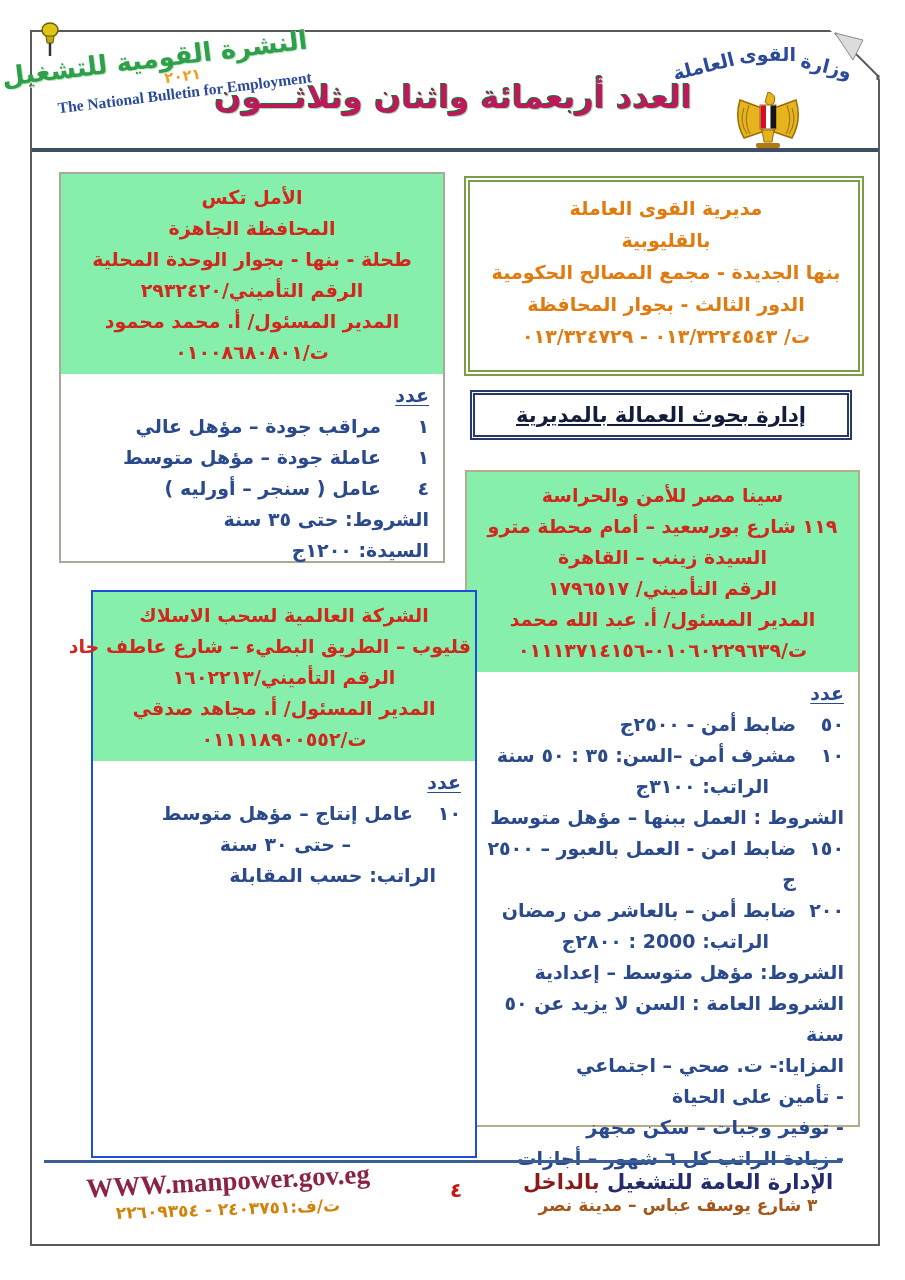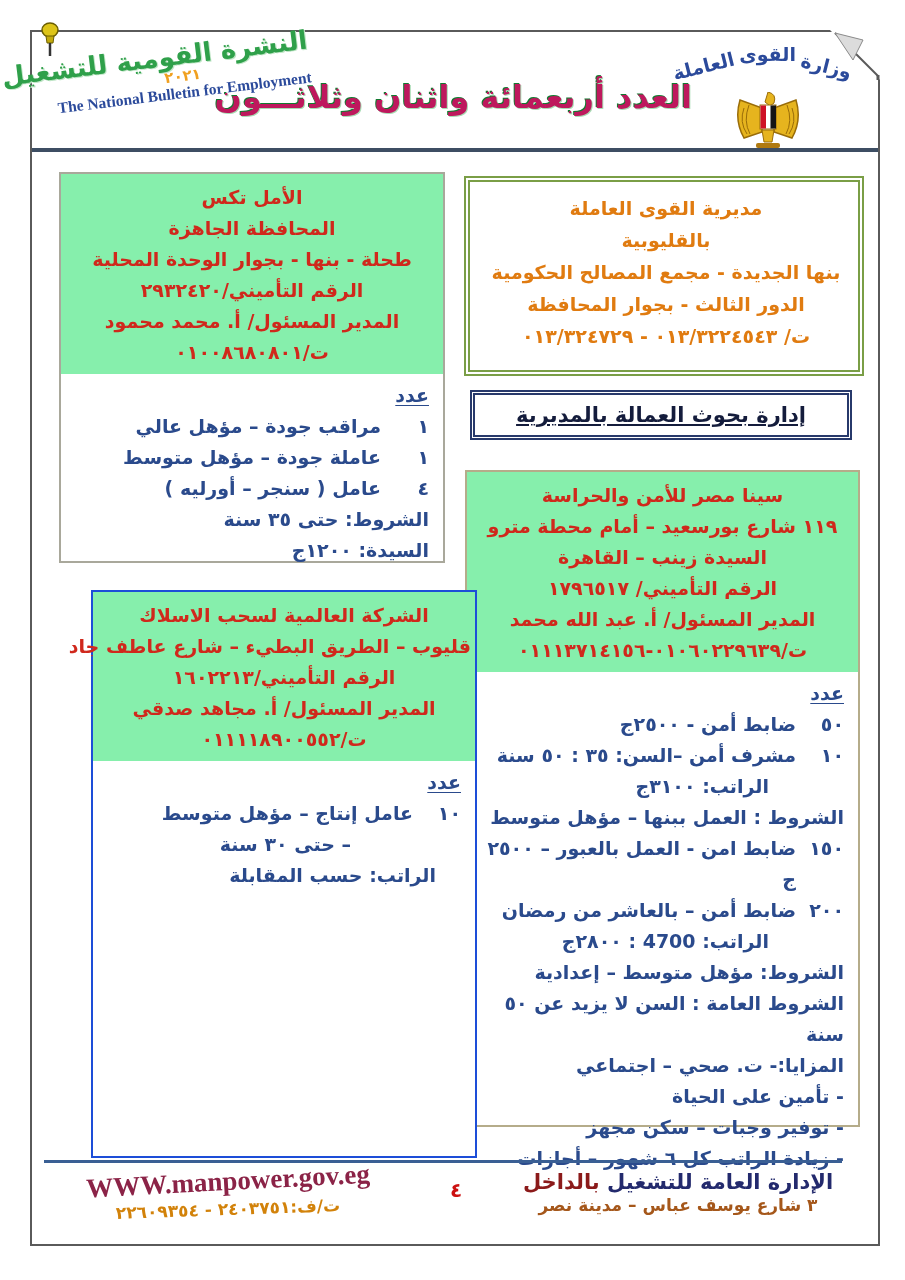--- a/index.html
+++ b/index.html
@@ -144,21 +144,21 @@
       <div class="i75">الراتب: ٣١٠٠ج</div>
       <div>الشروط : العمل ببنها – مؤهل متوسط</div>
       <div class="jline">
           <span class="jn">١٥٠</span>
           <span>ضابط امن - العمل بالعبور – ٢٥٠٠ ج</span>
         </div>
       <div class="jline">
           <span class="jn">٢٠٠</span>
           <span>ضابط أمن – بالعاشر من رمضان</span>
         </div>
-      <div class="i75">الراتب: 4700 : ٢٨٠٠ج</div>
+      <div class="i75">الراتب: 2000 : ٢٨٠٠ج</div>
       <div>الشروط: مؤهل متوسط – إعدادية</div>
       <div>الشروط العامة : السن لا يزيد عن ٥٠ سنة</div>
       <div>المزايا:- ت. صحي – اجتماعي</div>
       <div>- تأمين على الحياة</div>
       <div>- توفير وجبات – سكن مجهز</div>
       <div>- زيادة الراتب كل ٦ شهور – أجازات</div>
     </div>
   </section>
 
   <section class="co lc1">

